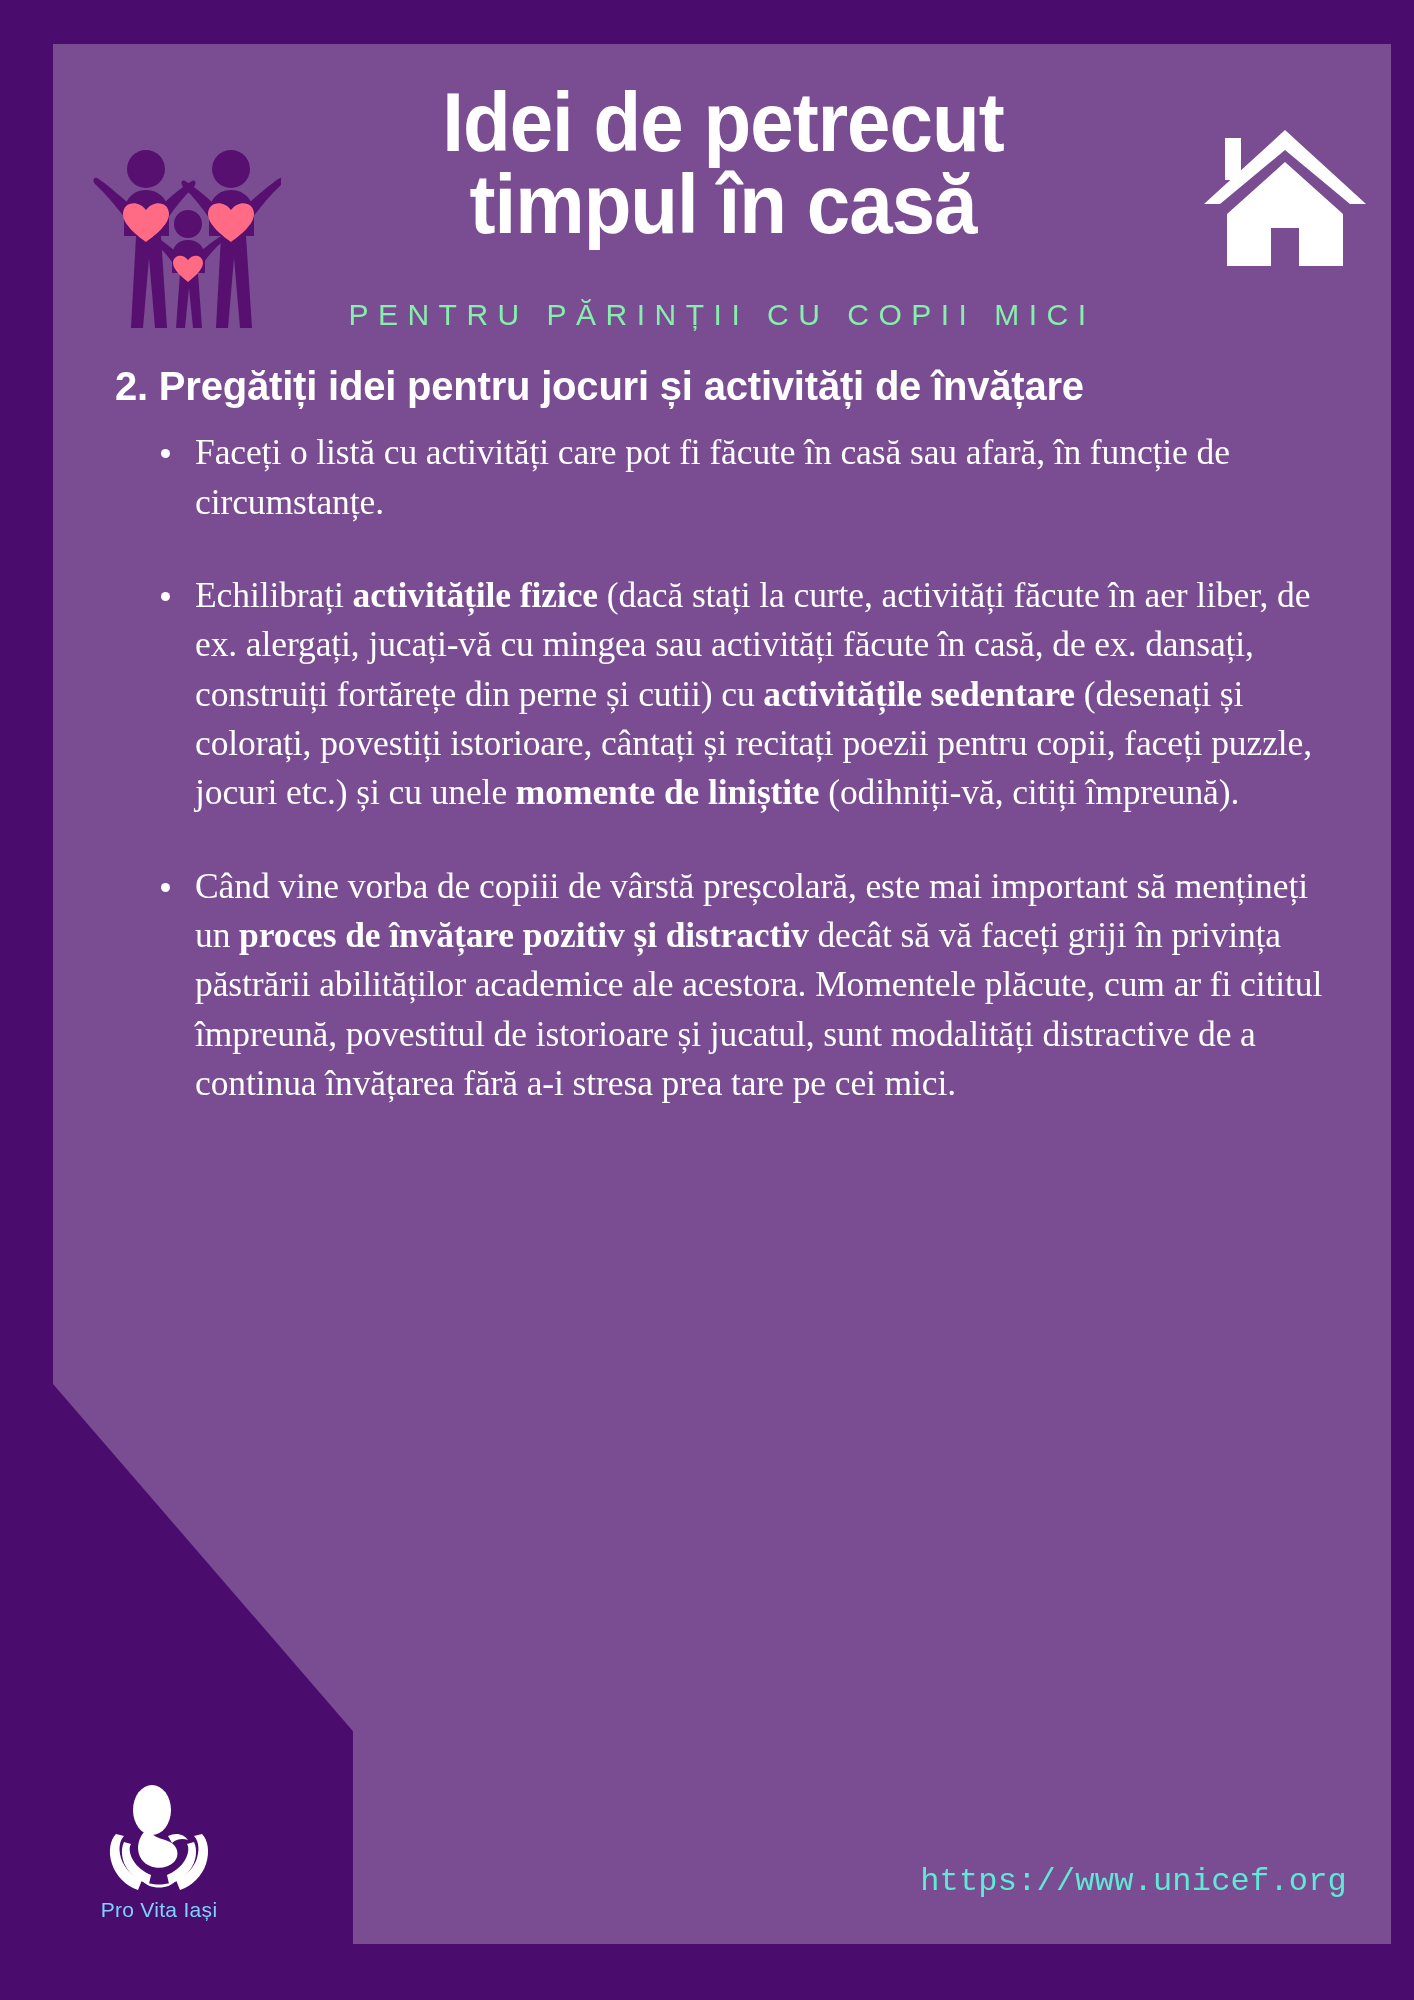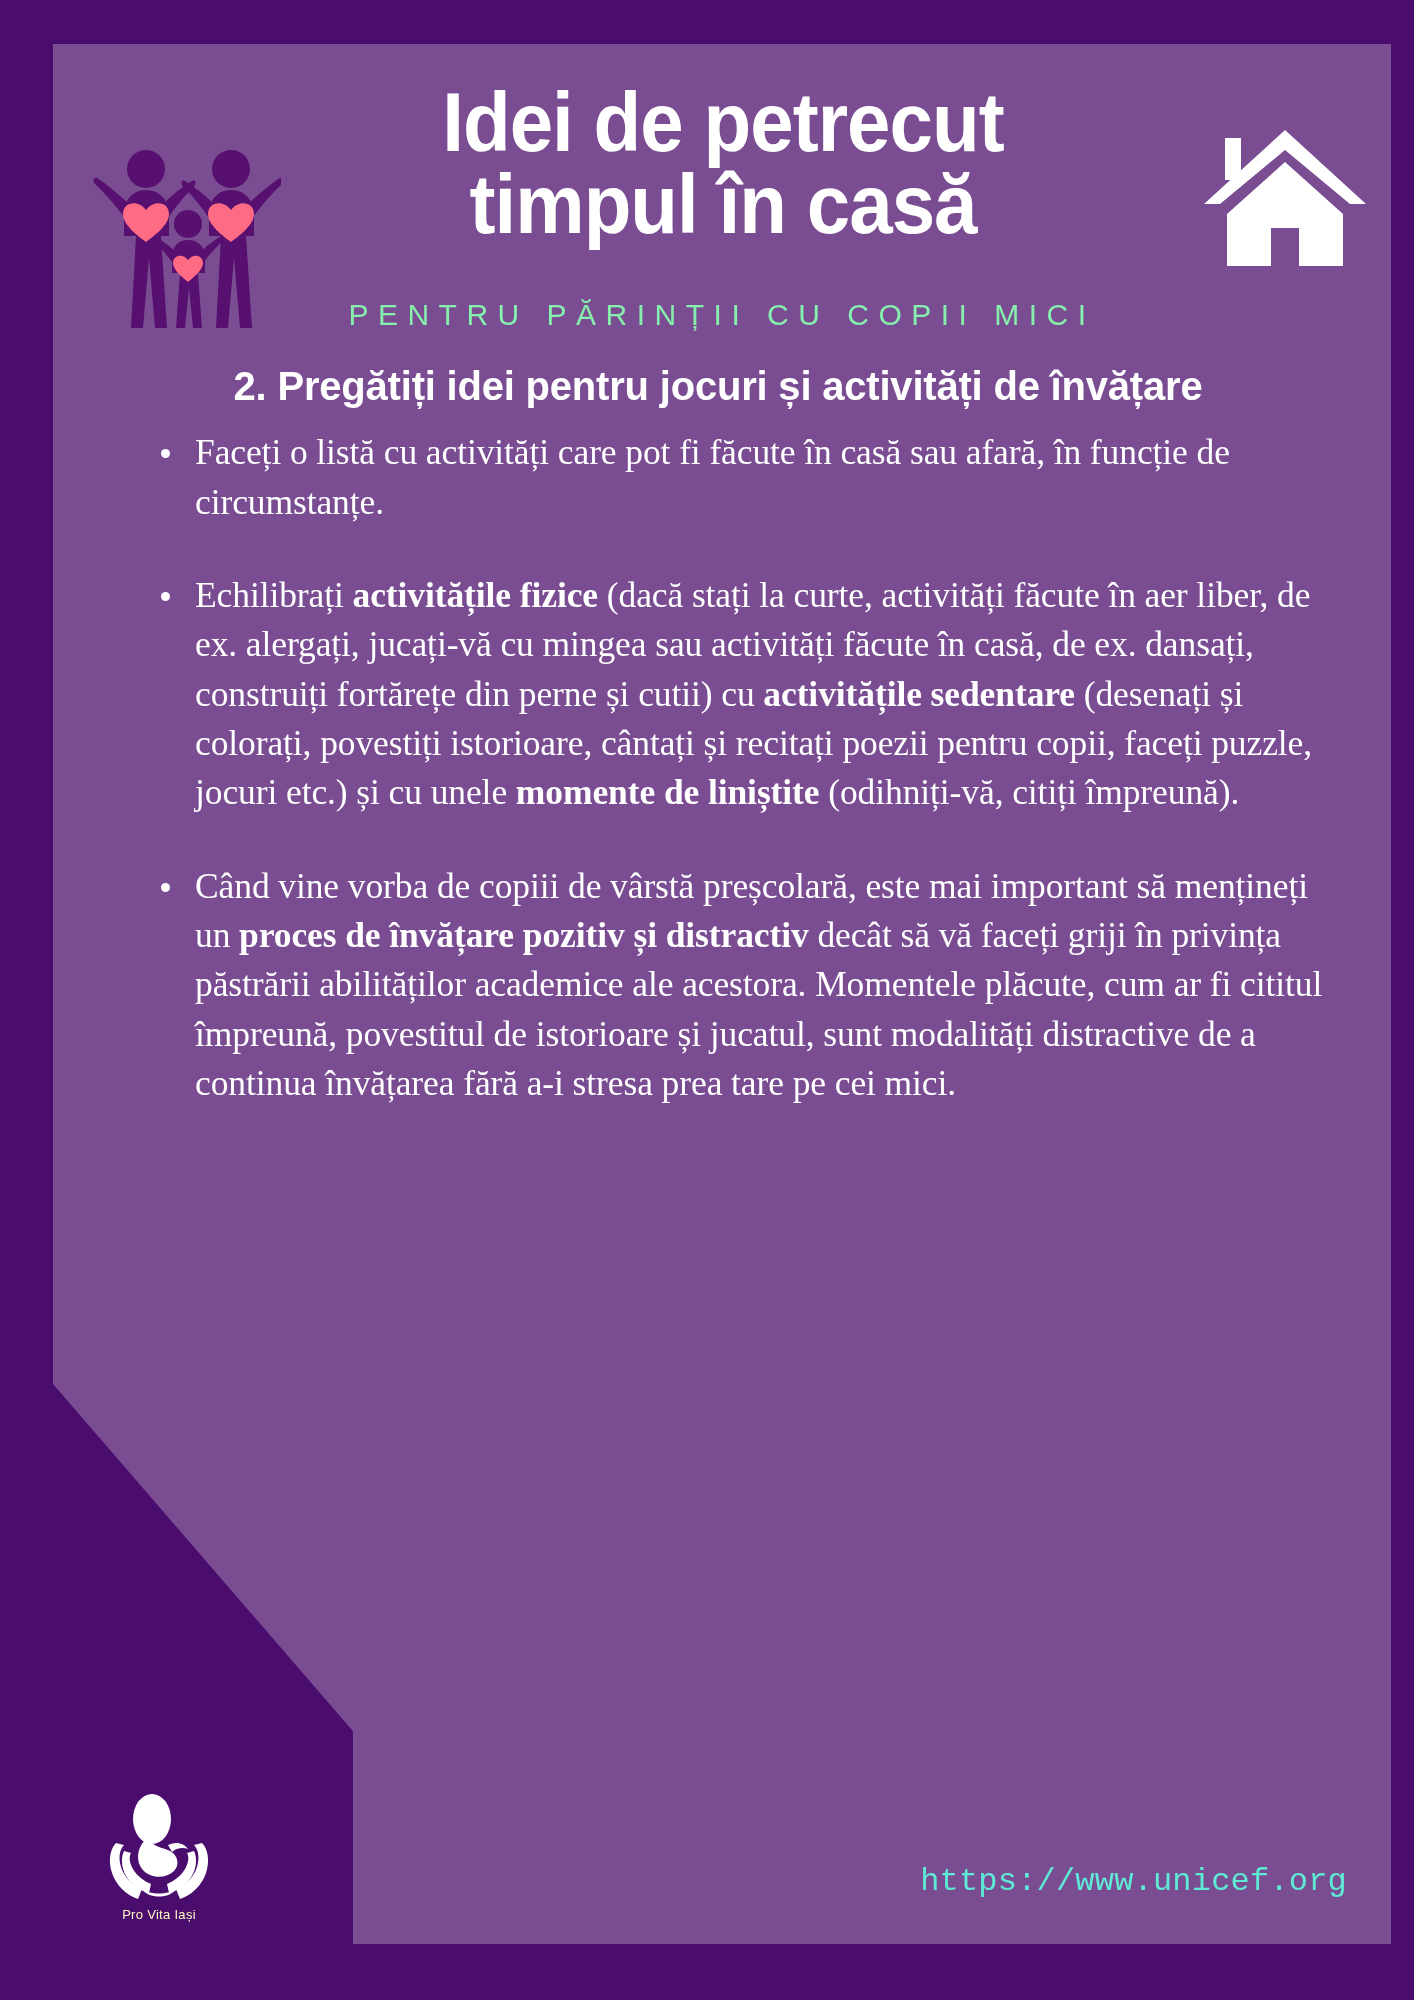--- a/index.html
+++ b/index.html
@@ -113,21 +113,20 @@
 
   #section-heading {
     margin: 0 0 14px 0;
     padding: 0 70px 0 62px;
     color: #ffffff;
     font-family: "Liberation Sans", sans-serif;
     font-weight: bold;
     font-size: 40px;
     line-height: 1.38;
     letter-spacing: -0.2px;
-    text-align: center;
   }
 
   #bullets {
     list-style: none;
     margin: 0;
     padding: 0 58px 0 100px;
   }
 
   #bullets li {
     position: relative;
@@ -162,23 +161,23 @@
     text-align: center;
   }
   #logo-mark {
     width: 110px;
     height: 118px;
     margin: 0 auto;
     display: block;
   }
   #logo-text {
     margin-top: 4px;
-    color: #fef9c3;
-    font-family: "Liberation Sans", sans-serif;
-    font-size: 13px;
+    color: #7dd3fc;
+    font-family: "Liberation Sans", sans-serif;
+    font-size: 21px;
     letter-spacing: 0.3px;
   }
 
   #source-url {
     position: absolute;
     right: 44px;
     bottom: 44px;
     color: #5eead4;
     font-family: Liberation Mono, monospace;
     font-size: 32px;

